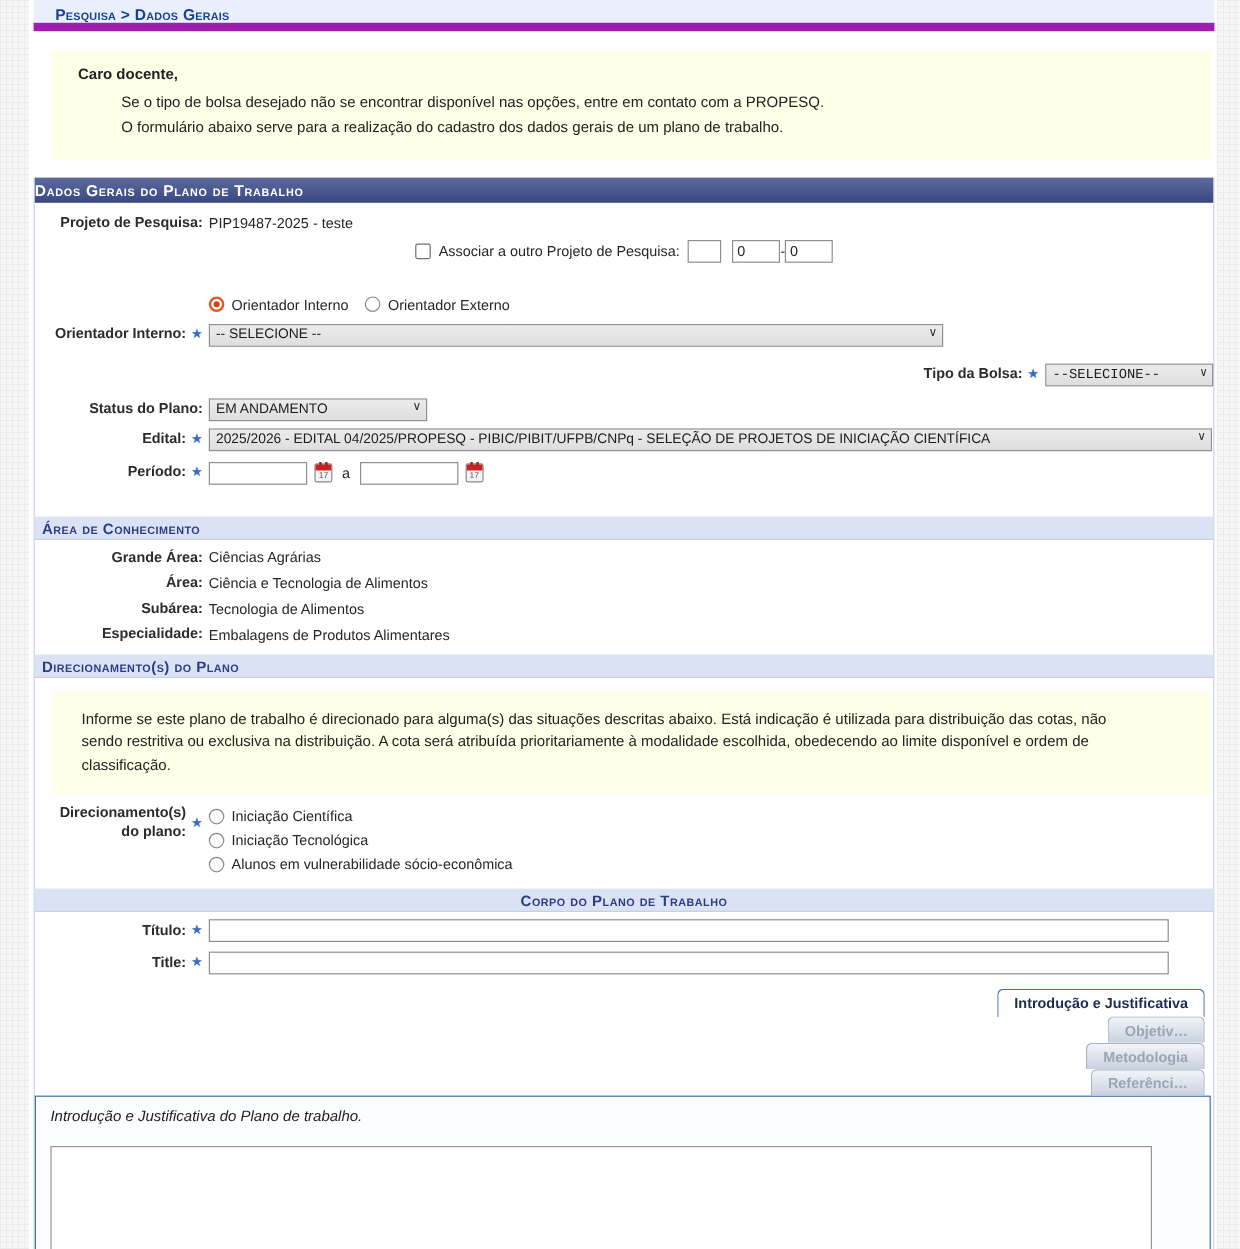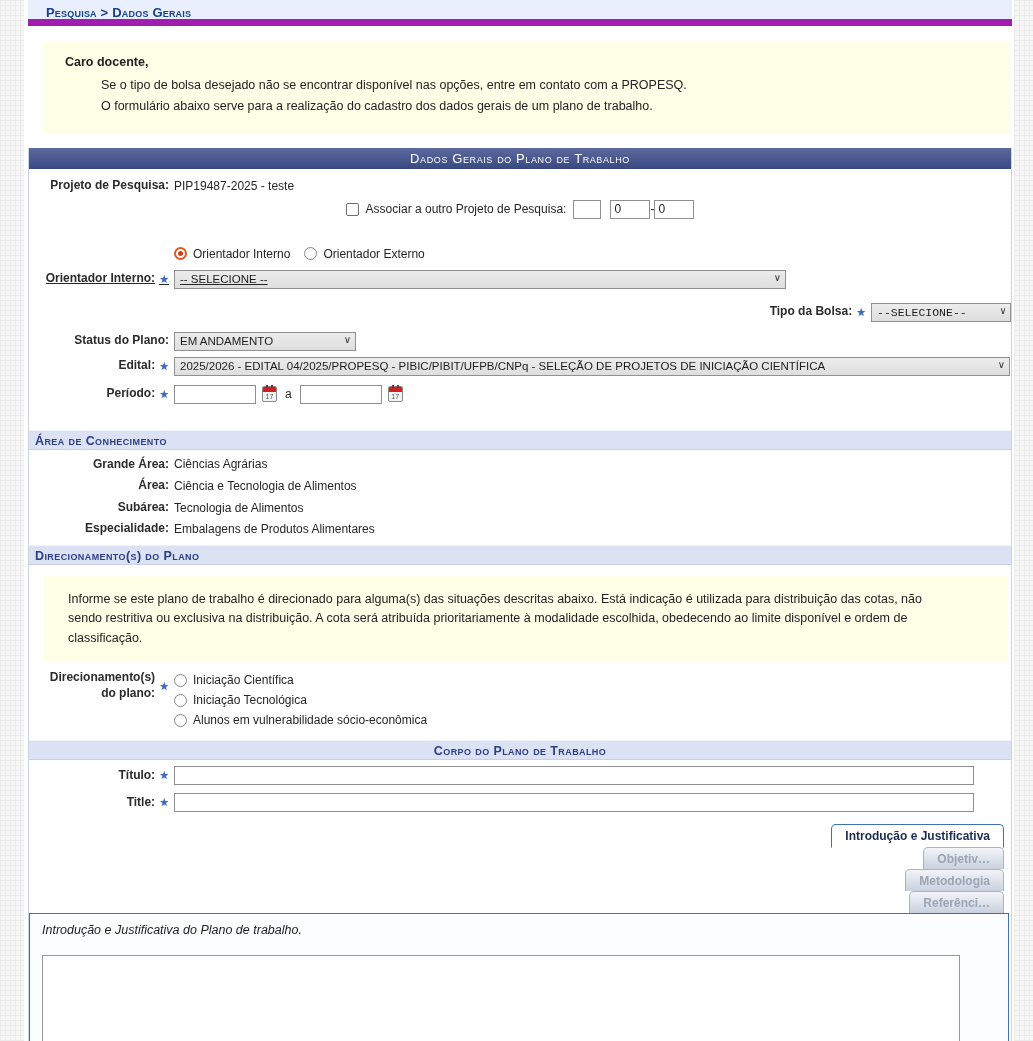--- a/index.html
+++ b/index.html
@@ -20,40 +20,40 @@
   .breadcrumb { height:26px; line-height:25px; background:#e9effc; border-bottom:7px solid #a21caf;
       padding-left:18px; color:#16418f; font-weight:bold; font-size:13px;
       font-variant:small-caps; letter-spacing:.2px; }
 
   .notice { background:#fffee7; margin:16px 3px 0 15px; padding:13px 22px 14px 22px; font-size:12.5px; }
   .notice-greeting { font-weight:bold; color:#222; margin-bottom:8px; }
   .notice-line { margin:4px 0 4px 36px; line-height:17px; color:#222; }
 
   .panel { margin-top:15px; border:1px solid #c9d3e8; border-top:none; background:#fff; }
 
-  .main-header { height:21px; line-height:21px; text-align:center; color:#fff; font-weight:normal;
+  .main-header { height:21px; line-height:21px; color:#fff; font-weight:bold;
       font-size:13px; font-variant:small-caps; letter-spacing:.6px;
       background:linear-gradient(#5c6a9e,#394880); }
 
   .section-header { height:20px; line-height:20px; background:#dbe2f3; color:#2c3d86; font-weight:bold;
       font-size:12.5px; font-variant:small-caps; letter-spacing:.4px; padding:0 6px;
       border-top:1px solid #eef2fa; border-bottom:1px solid #c6d1e8; }
   .section-header.center { text-align:center; }
 
   .row { display:flex; align-items:center; font-size:12px; }
   .label-cell { width:140px; flex:0 0 140px; text-align:right; font-weight:bold; color:#2b2b2b;
       display:flex; justify-content:flex-end; align-items:center; gap:4px; line-height:1.3; }
   .field-cell { margin-left:5px; display:flex; align-items:center; }
 
   .star { color:#3c6cc0; font-size:11px; font-weight:normal; text-shadow:0 0 1px #9db8e8; flex:0 0 auto; }
 
   .r1 { padding:9px 0 5px; }
   .r2 { padding:1px 0 6px; justify-content:center; }
   .r3 { padding:22px 0 9px; }
-  .r4 { padding:0 0 9px;text-decoration:underline; }
+  .r4 { padding:0 0 9px; }
   .r5 { padding:5px 0 5px;justify-content:flex-end; }
   .r6 { padding:5px 0 6px; }
   .r7 { padding:0 0 7px; }
   .r8 { padding:2px 0 26px; }
   .ar { padding:3px 0; }
   .tr { padding:4px 0; }
 
   input[type=text] { border:1px solid #8f8f8f; height:19px; font-size:12px; padding:0 3px;
       font-family:"Liberation Sans",sans-serif; background:#fff; color:#222; }
   .in-xs { width:28px; } .in-s { width:40px; } .in-date { width:82px; } .in-wide { width:800px; }

